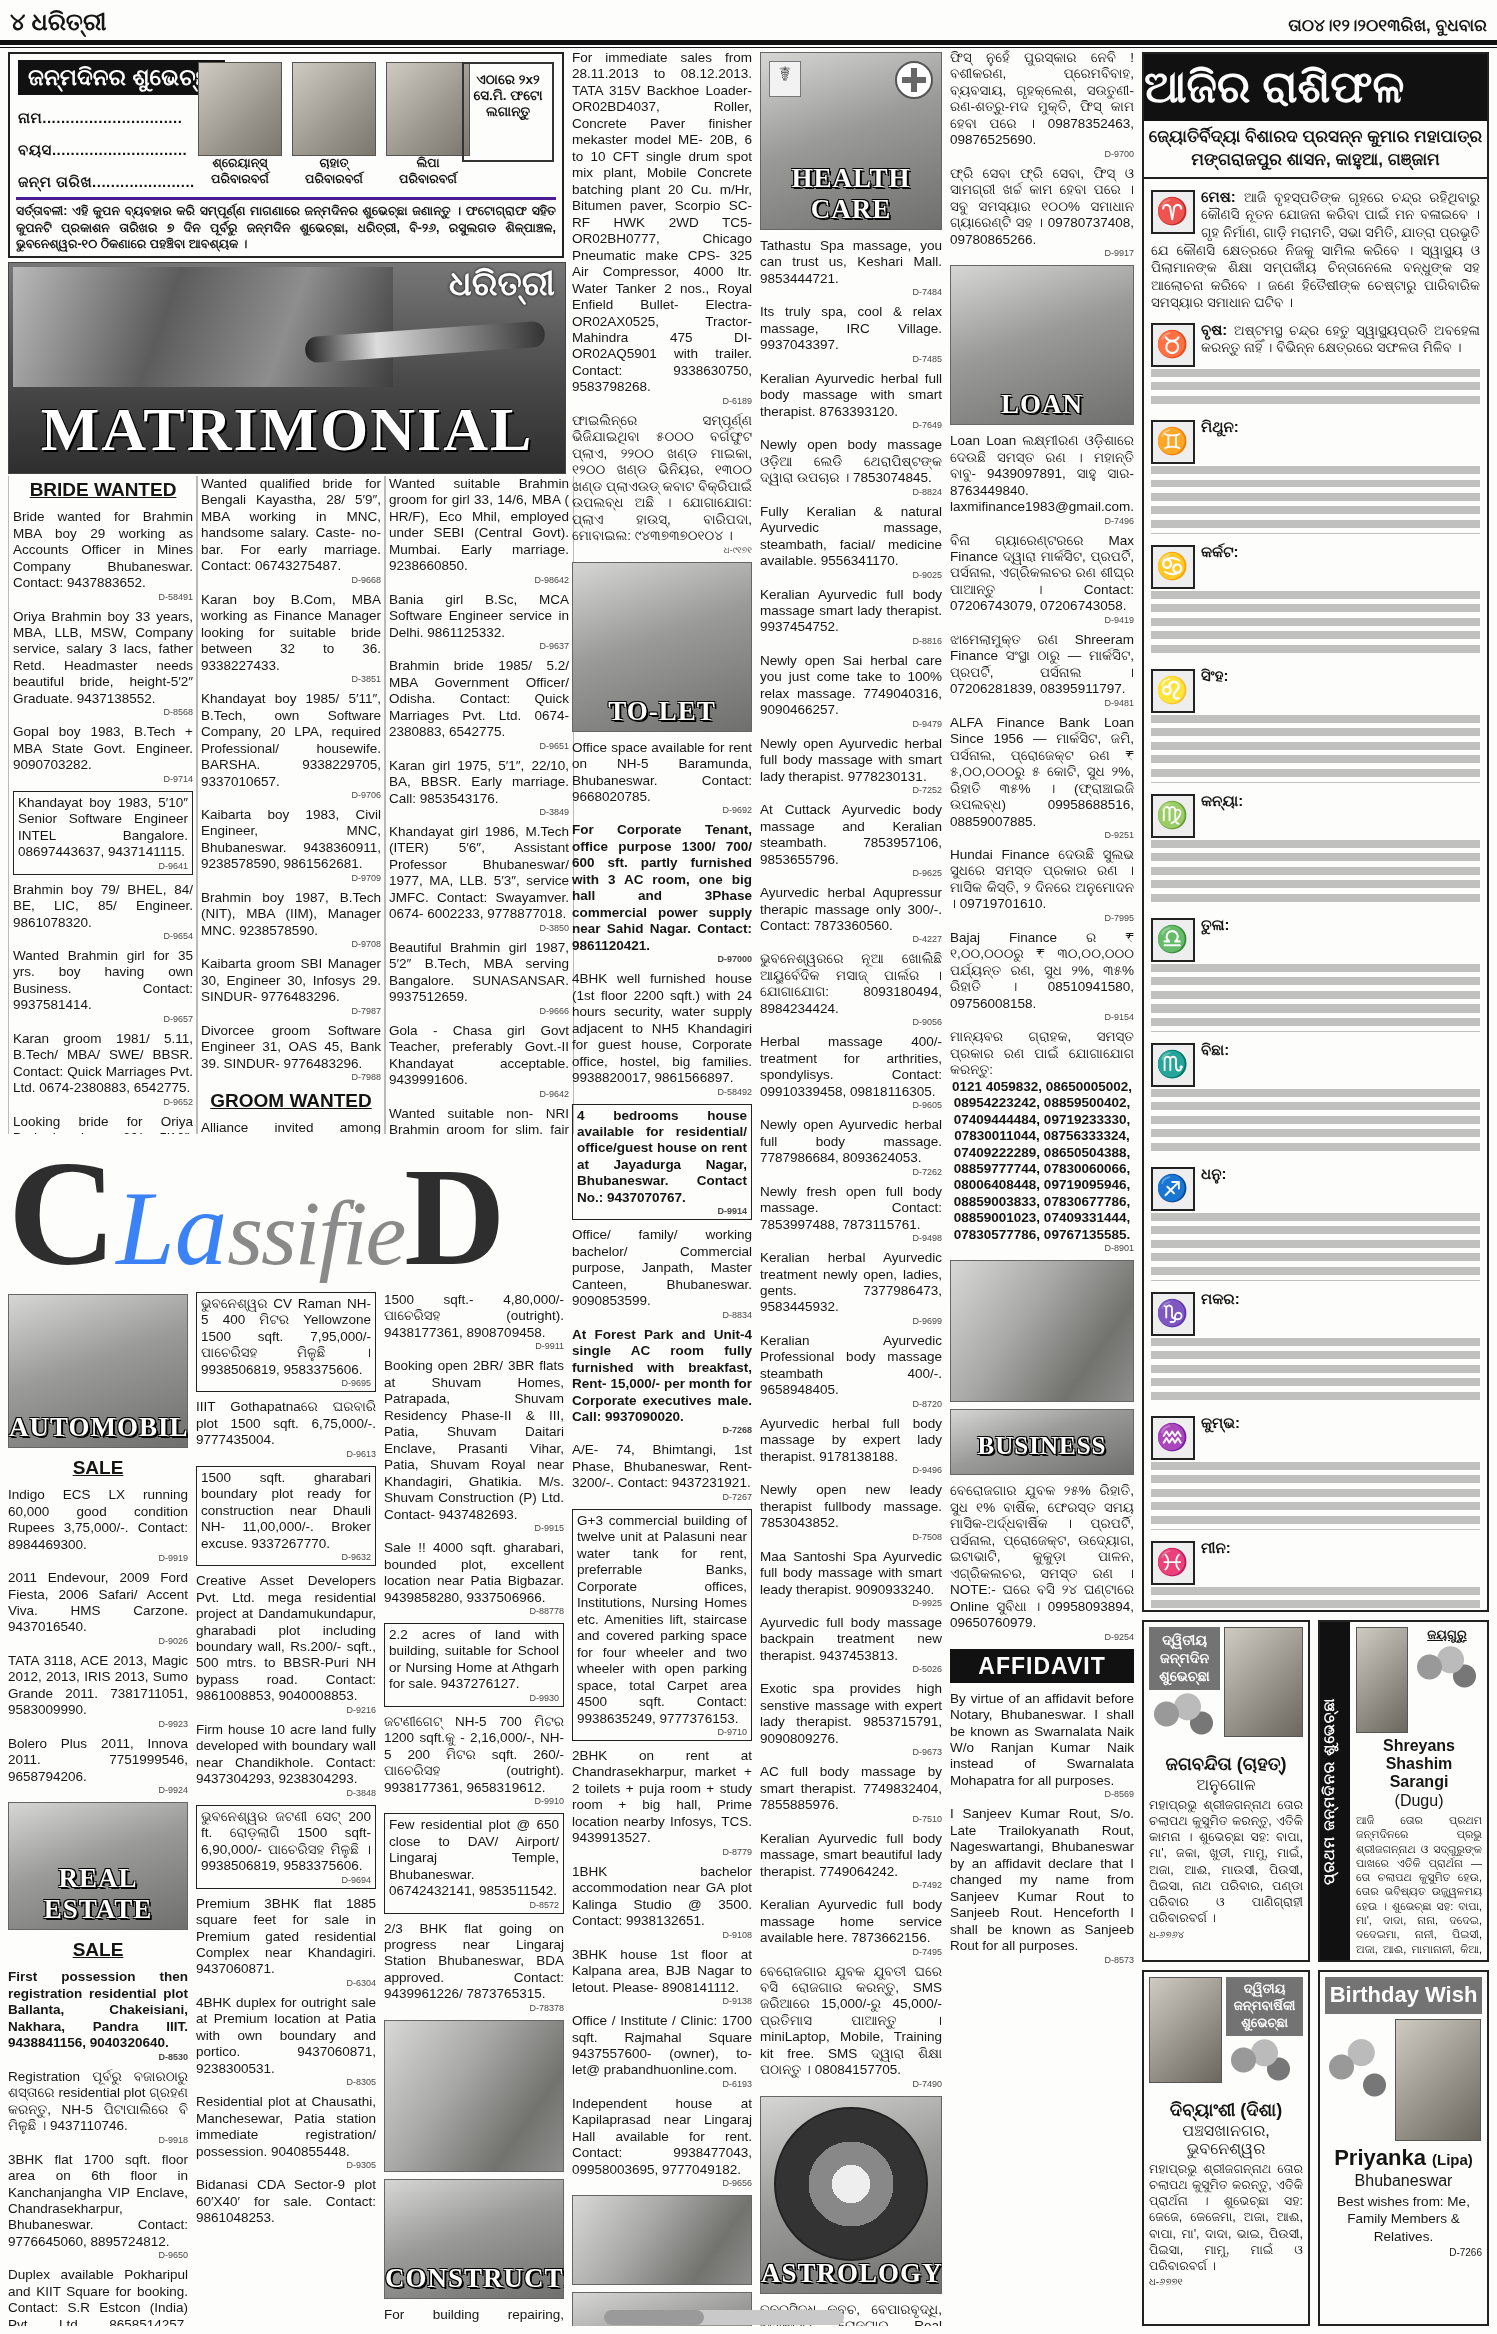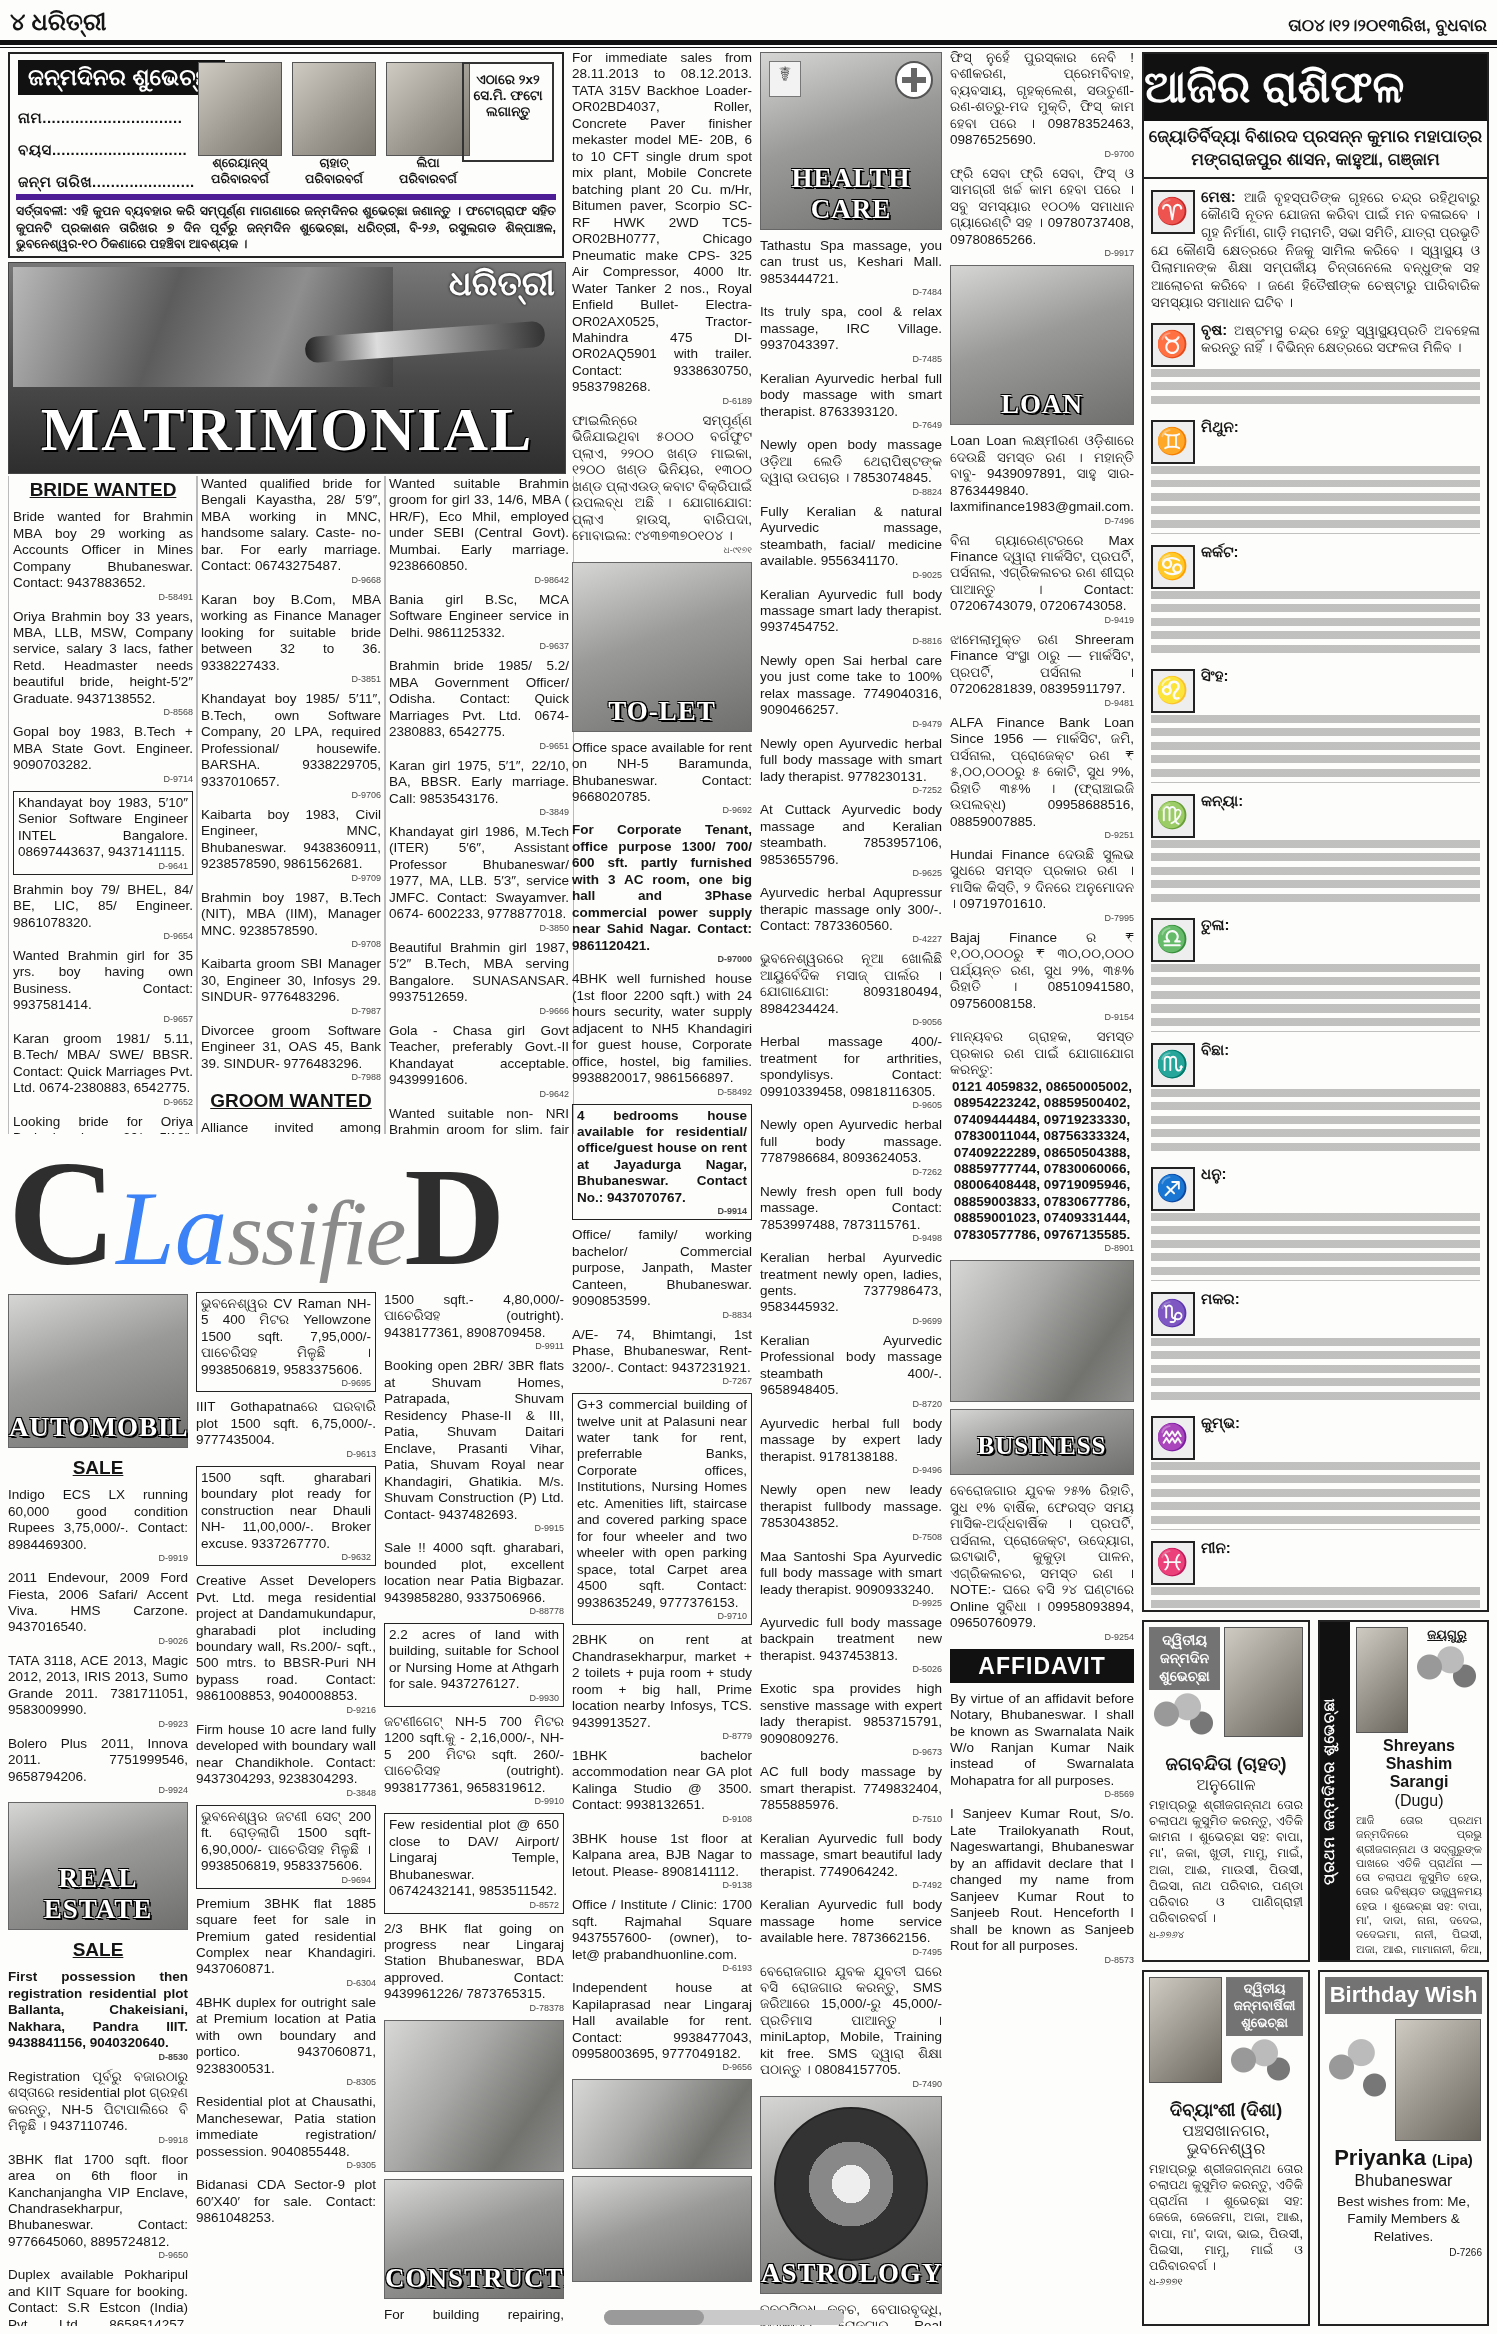--- a/index.html
+++ b/index.html
@@ -14,21 +14,21 @@
   .colbox{border-left:1px solid #bbb;border-right:1px solid #bbb;}
 
   
   #coupon{top:52px;left:8px;width:556px;height:206px;border:2px solid #222;padding:6px 8px;box-sizing:border-box;}
   .coupon-title{display:inline-block;background:#111;color:#fff;font-weight:bold;font-size:23px;padding:4px 10px;}
   .coupon-field{font-size:15px;font-weight:bold;margin-top:14px;letter-spacing:.5px;}
   .cphotos{position:absolute;top:8px;left:188px;display:flex;gap:10px;}
   .cphoto{width:82px;height:92px;background:linear-gradient(135deg,#cfcac2,#9a958d 60%,#7b766e);border:1px solid #555;}
   .ccap{font-size:12.5px;font-weight:bold;text-align:center;line-height:1.25;}
   .photobox{position:absolute;top:8px;right:8px;width:92px;height:100px;border:2px solid #333;font-size:13.5px;font-weight:bold;text-align:center;padding-top:8px;box-sizing:border-box;}
-  .terms{position:absolute;left:6px;right:6px;bottom:4px;border-top:6px solid #4c1d95;font-size:12.5px;font-weight:bold;line-height:1.3;padding-top:3px;text-align:justify;}
+  .terms{position:absolute;left:6px;right:6px;bottom:4px;border-top:3px solid #4c1d95;font-size:12.5px;font-weight:bold;line-height:1.3;padding-top:3px;text-align:justify;}
 
   
   #matban{top:262px;left:8px;width:556px;height:210px;border:1px solid #444;background:linear-gradient(180deg,#777 0%,#4a4a4a 55%,#2e2e2e 100%);}
   .mat-art{position:absolute;top:4px;left:4px;width:380px;height:120px;background:linear-gradient(110deg,#b9b9b9,#5c5c5c 40%,#8e8e8e 70%,#3f3f3f);}
   .mat-logo{position:absolute;top:2px;right:10px;font:bold 34px "Liberation Serif",serif;color:#fff;text-shadow:0 0 3px #000;}
   .mat-horn{position:absolute;right:20px;top:66px;width:240px;height:26px;background:linear-gradient(90deg,#222,#ddd 30%,#333);border-radius:12px;transform:rotate(-4deg);}
   .mat-word{position:absolute;left:0;right:0;bottom:8px;text-align:center;font:bold 62px "Liberation Serif",serif;color:#fff;letter-spacing:2px;text-shadow:2px 2px 0 #000,-1px -1px 0 #000;}
 
   
   .ads{font-size:13.5px;line-height:1.22;}
@@ -208,20 +208,21 @@
       <div class="ad"><span>For immediate sales from 28.11.2013 to 08.12.2013. TATA 315V Backhoe Loader- OR02BD4037, Roller, Concrete Paver finisher mekaster model ME- 20B, 6 to 10 CFT single drum spot mix plant, Mobile Concrete batching plant 20 Cu. m/Hr, Bitumen paver, Scorpio SC- RF HWK 2WD TC5- OR02BH0777, Chicago Pneumatic make CPS- 325 Air Compressor, 4000 ltr. Water Tanker 2 nos., Royal Enfield Bullet- Electra- OR02AX0525, Tractor- Mahindra 475 DI- OR02AQ5901 with trailer. Contact: 9338630750, 9583798268.</span><span class="code">D-6189</span></div>
       <div class="ad"><span>ଫାଇଲିନ୍‌ରେ ସମ୍ପୂର୍ଣ୍ଣ ଭିଜିଯାଇଥିବା ୫୦୦୦ ବର୍ଗଫୁଟ ପ୍ଲାଏ, ୨୨୦୦ ଖଣ୍ଡ ମାଇକା, ୧୨୦୦ ଖଣ୍ଡ ଭିନିୟର, ୧୩୦୦ ଖଣ୍ଡ ପ୍ଲାଏଉଡ୍ କବାଟ ବିକ୍ରିପାଇଁ ଉପଲବ୍ଧ ଅଛି । ଯୋଗାଯୋଗ: ପ୍ଲାଏ ହାଉସ୍, ବାରିପଦା, ମୋବାଇଲ: ୯୪୩୭୩୭୦୧୦୪ ।</span><span class="code">ଧ-୯୧୭୧</span></div>
       <div class="banner b-tolet">
         <span class="blabel">TO-LET</span>
       </div>
       <div class="ad"><span>Office space available for rent on NH-5 Baramunda, Bhubaneswar. Contact: 9668020785.</span><span class="code">D-9692</span></div>
       <div class="ad bold"><span>For Corporate Tenant, office purpose 1300/ 700/ 600 sft. partly furnished with 3 AC room, one big hall and 3Phase commercial power supply near Sahid Nagar. Contact: 9861120421.</span><span class="code">D-97000</span></div>
       <div class="ad"><span>4BHK well furnished house (1st floor 2200 sqft.) with 24 hours security, water supply adjacent to NH5 Khandagiri for guest house, Corporate office, hostel, big families. 9938820017, 9861566897.</span><span class="code">D-58492</span></div>
       <div class="ad box bold"><span>4 bedrooms house available for residential/ office/guest house on rent at Jayadurga Nagar, Bhubaneswar. Contact No.: 9437070767.</span><span class="code">D-9914</span></div>
       <div class="ad"><span>Office/ family/ working bachelor/ Commercial purpose, Janpath, Master Canteen, Bhubaneswar. 9090853599.</span><span class="code">D-8834</span></div>
+      <div class="ad bold"><span>At Forest Park and Unit-4 single AC room fully furnished with breakfast, Rent- 15,000/- per month for Corporate executives male. Call: 9937090020.</span><span class="code">D-7268</span></div>
       <div class="ad"><span>A/E- 74, Bhimtangi, 1st Phase, Bhubaneswar, Rent- 3200/-. Contact: 9437231921.</span><span class="code">D-7267</span></div>
       <div class="ad box"><span>G+3 commercial building of twelve unit at Palasuni near water tank for rent, preferrable Banks, Corporate offices, Institutions, Nursing Homes etc. Amenities lift, staircase and covered parking space for four wheeler and two wheeler with open parking space, total Carpet area 4500 sqft. Contact: 9938635249, 9777376153.</span><span class="code">D-9710</span></div>
       <div class="ad"><span>2BHK on rent at Chandrasekharpur, market + 2 toilets + puja room + study room + big hall, Prime location nearby Infosys, TCS. 9439913527.</span><span class="code">D-8779</span></div>
       <div class="ad"><span>1BHK bachelor accommodation near GA plot Kalinga Studio @ 3500. Contact: 9938132651.</span><span class="code">D-9108</span></div>
       <div class="ad"><span>3BHK house 1st floor at Kalpana area, BJB Nagar to letout. Please- 8908141112.</span><span class="code">D-9138</span></div>
       <div class="ad"><span>Office / Institute / Clinic: 1700 sqft. Rajmahal Square 9437557600- (owner), to-let@ prabandhuonline.com.</span><span class="code">D-6193</span></div>
       <div class="ad"><span>Independent house at Kapilaprasad near Lingaraj Hall available for rent. Contact: 9938477043, 09958003695, 9777049182.</span><span class="code">D-9656</span></div>
       <div class="photo ph-truck"></div>
       <div class="banner b-packers"></div>
     </div>

